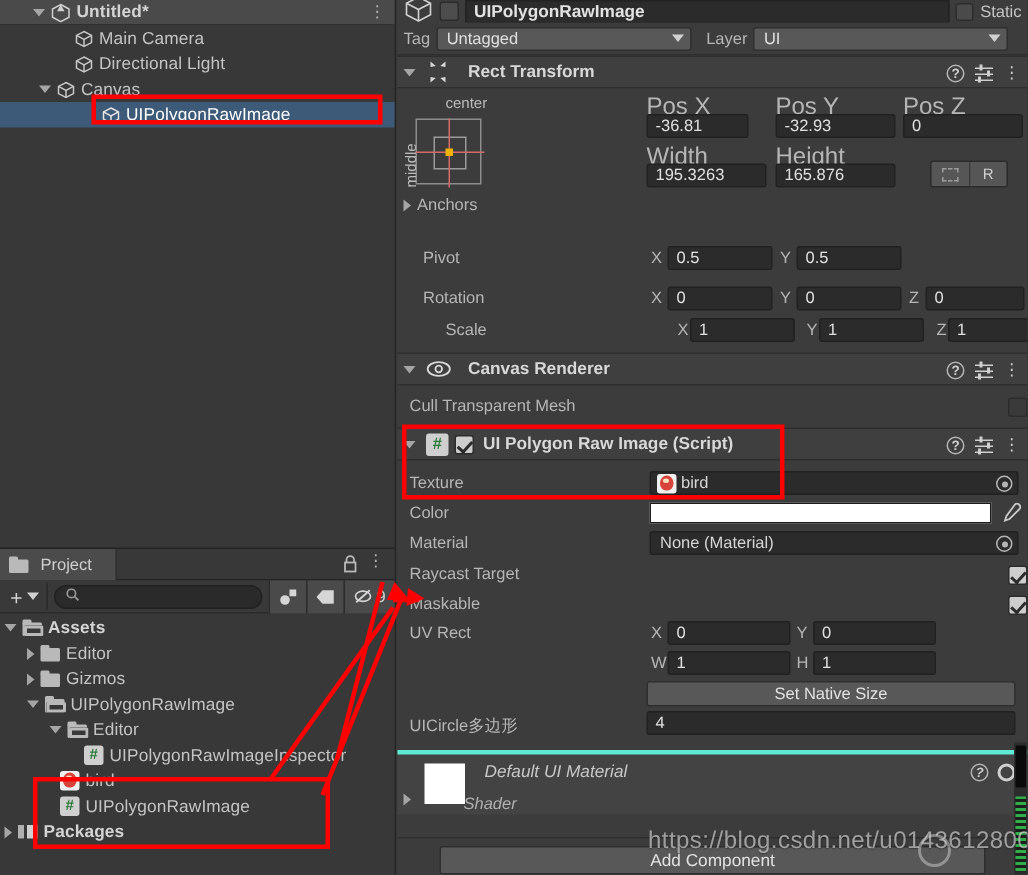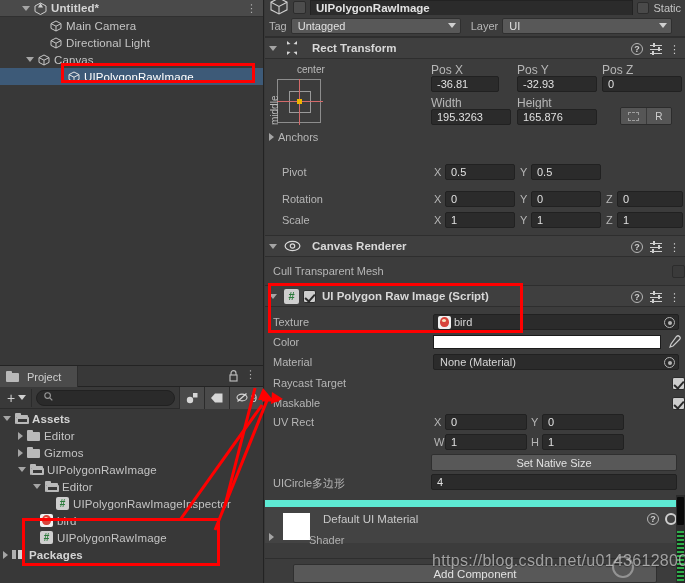--- a/index.html
+++ b/index.html
@@ -271,21 +271,21 @@
   .ap-vline { position:absolute; left:21px; top:-1px; width:1px; height:46px; background:#d46a6a;}
   .ap-hline { position:absolute; top:21px; left:-1px; height:1px; width:46px; background:#d46a6a;}
   .ap-dot { position:absolute; left:19px; top:19px; width:5px; height:5px; background:#f0b400;}
   .ap-center-lbl { position:absolute; left:21px; top:6px; color:#bcbcbc; font-size:10px;}
 
   .num-field {
     height: 16px; background: #2b2b2b; border: 1px solid #212121; border-radius: 2px;
     display: flex; align-items: center; padding-left: 5px;
     color: #e0e0e0; font-size: 11px;
   }
-  .col-lbl { color: #b6b6b6; font-size: 12px; }
+  .col-lbl { color: #b6b6b6; font-size: 16px; }
 
   .row-lbl-left { color: #b6b6b6; font-size: 11px; }
 
   .axis-lbl { color:#b6b6b6; font-size:11px; width:10px; flex:0 0 auto; }
 
   .blue-r {
     width: 52px; height: 18px; display:flex;
     border: 1px solid #2c2c2c; border-radius: 2px; overflow:hidden;
   }
   .blue-r .half { flex:1; background:#565656; display:flex;align-items:center;justify-content:center;
@@ -324,23 +324,24 @@
   .eyedrop { width: 14px; height: 14px; position:relative; margin-right: 4px;}
 
   .native-btn {
     height: 17px; background: #585858; border: 1px solid #2f2f2f; border-radius: 2px;
     display:flex; align-items:center; justify-content:center;
     color:#e2e2e2; font-size: 11px;
   }
 
   .mat-section {
     position: relative;
-    border-top: 7px solid #5eead4;
+    border-top: 3px solid #5eead4;
     background: #434343;
     height: 43px;
+    font-style: italic;
   }
   .mat-swatch { position:absolute; left: 18px; top: 6px; width: 27px; height: 27px; background:#ffffff; }
   .mat-title { position:absolute; left: 58px; top: 6px; color:#c8c8c8; font-size:11.5px; }
   .mat-shader-lbl { position:absolute; left: 44px; top: 27px; color:#b0b0b0; font-size:11px; }
   .mat-shader-dd {
     position:absolute; left: 103px; top: 25px; right: 12px; height: 16px;
     background: #4c4c4c; border:1px solid #2f2f2f; border-radius:2px;
     display:flex; align-items:center; padding: 0 4px 0 6px; color:#d8d8d8; font-size:11px;
   }
   .mat-right { position:absolute; right: 8px; top: 6px; display:flex; gap:6px; align-items:center;}
@@ -680,21 +681,21 @@
     <div style="position:absolute;left:0;top:190px;right:0;height:20px;">
       <span class="row-lbl-left" style="position:absolute;left:17px;top:3px;">Rotation</span>
       <span class="axis-lbl" style="position:absolute;left:169px;top:3px;">X</span>
       <span class="num-field" style="position:absolute;left:180px;top:1px;width:70px;">0</span>
       <span class="axis-lbl" style="position:absolute;left:255px;top:3px;">Y</span>
       <span class="num-field" style="position:absolute;left:266px;top:1px;width:70px;">0</span>
       <span class="axis-lbl" style="position:absolute;left:341px;top:3px;">Z</span>
       <span class="num-field" style="position:absolute;left:352px;top:1px;width:66px;">0</span>
     </div>
 
-    <div style="position:absolute;left:0;top:211px;right:0;height:20px;">
+    <div style="position:absolute;left:15px;top:211px;right:0;height:20px;text-align:right;">
       <span class="row-lbl-left" style="position:absolute;left:17px;top:3px;">Scale</span>
       <span class="axis-lbl" style="position:absolute;left:169px;top:3px;">X</span>
       <span class="num-field" style="position:absolute;left:180px;top:1px;width:70px;">1</span>
       <span class="axis-lbl" style="position:absolute;left:255px;top:3px;">Y</span>
       <span class="num-field" style="position:absolute;left:266px;top:1px;width:70px;">1</span>
       <span class="axis-lbl" style="position:absolute;left:341px;top:3px;">Z</span>
       <span class="num-field" style="position:absolute;left:352px;top:1px;width:66px;">1</span>
     </div>
 
     <div class="comp-header" style="position:absolute;left:0;top:235px;right:0;">

